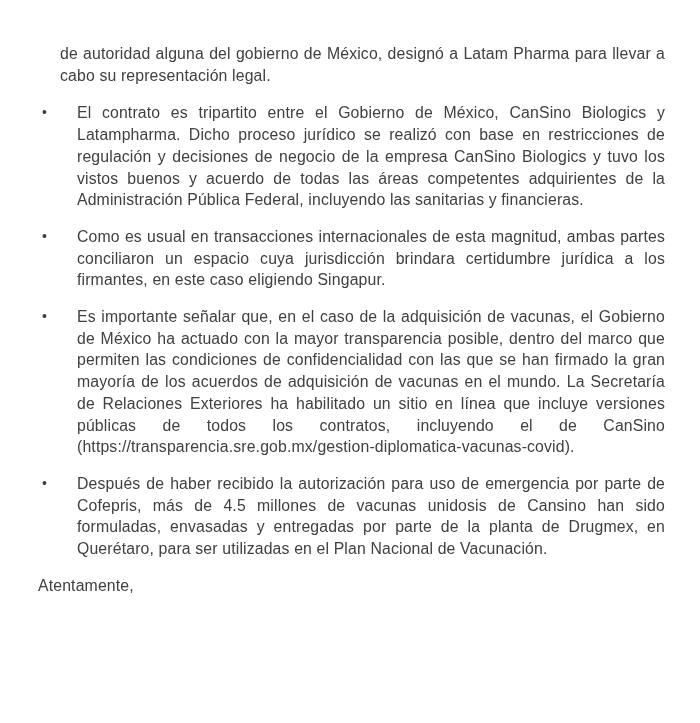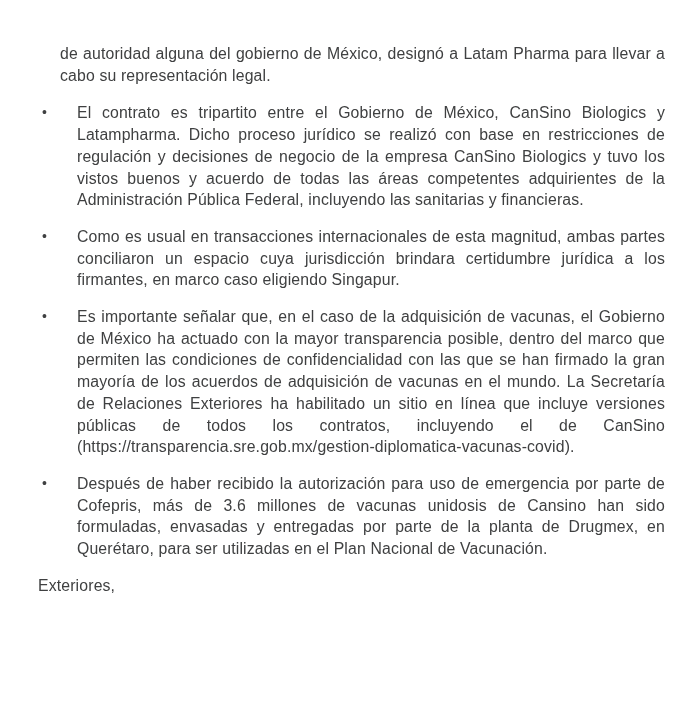--- a/index.html
+++ b/index.html
@@ -64,28 +64,28 @@
 
   <p class="intro">de autoridad alguna del gobierno de México, designó a Latam Pharma para llevar a cabo su representación legal.</p>
 
   <ul class="bullets">
     <li>
       <span class="bullet">•</span>
       <span class="bullet-text">El contrato es tripartito entre el Gobierno de México, CanSino Biologics y Latampharma. Dicho proceso jurídico se realizó con base en restricciones de regulación y decisiones de negocio de la empresa CanSino Biologics y tuvo los vistos buenos y acuerdo de todas las áreas competentes adquirientes de la Administración Pública Federal, incluyendo las sanitarias y financieras.</span>
     </li>
     <li>
       <span class="bullet">•</span>
-      <span class="bullet-text">Como es usual en transacciones internacionales de esta magnitud, ambas partes conciliaron un espacio cuya jurisdicción brindara certidumbre jurídica a los firmantes, en marco caso eligiendo Singapur.</span>
+      <span class="bullet-text">Como es usual en transacciones internacionales de esta magnitud, ambas partes conciliaron un espacio cuya jurisdicción brindara certidumbre jurídica a los firmantes, en este caso eligiendo Singapur.</span>
     </li>
     <li>
       <span class="bullet">•</span>
       <span class="bullet-text">Es importante señalar que, en el caso de la adquisición de vacunas, el Gobierno de México ha actuado con la mayor transparencia posible, dentro del marco que permiten las condiciones de confidencialidad con las que se han firmado la gran mayoría de los acuerdos de adquisición de vacunas en el mundo. La Secretaría de Relaciones Exteriores ha habilitado un sitio en línea que incluye versiones públicas de todos los contratos, incluyendo el de CanSino (https://transparencia.sre.gob.mx/gestion-diplomatica-vacunas-covid).</span>
     </li>
     <li>
       <span class="bullet">•</span>
-      <span class="bullet-text">Después de haber recibido la autorización para uso de emergencia por parte de Cofepris, más de 3.6 millones de vacunas unidosis de Cansino han sido formuladas, envasadas y entregadas por parte de la planta de Drugmex, en Querétaro, para ser utilizadas en el Plan Nacional de Vacunación.</span>
+      <span class="bullet-text">Después de haber recibido la autorización para uso de emergencia por parte de Cofepris, más de 4.5 millones de vacunas unidosis de Cansino han sido formuladas, envasadas y entregadas por parte de la planta de Drugmex, en Querétaro, para ser utilizadas en el Plan Nacional de Vacunación.</span>
     </li>
   </ul>
 
-  <p class="closing">Exteriores,</p>
+  <p class="closing">Atentamente,</p>
 
 
 </main>
 
 </body></html>

